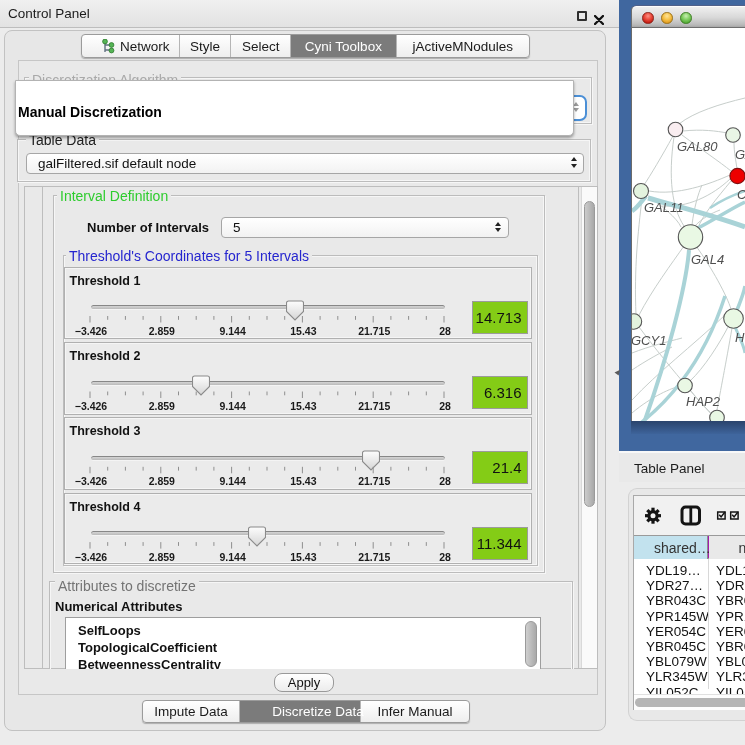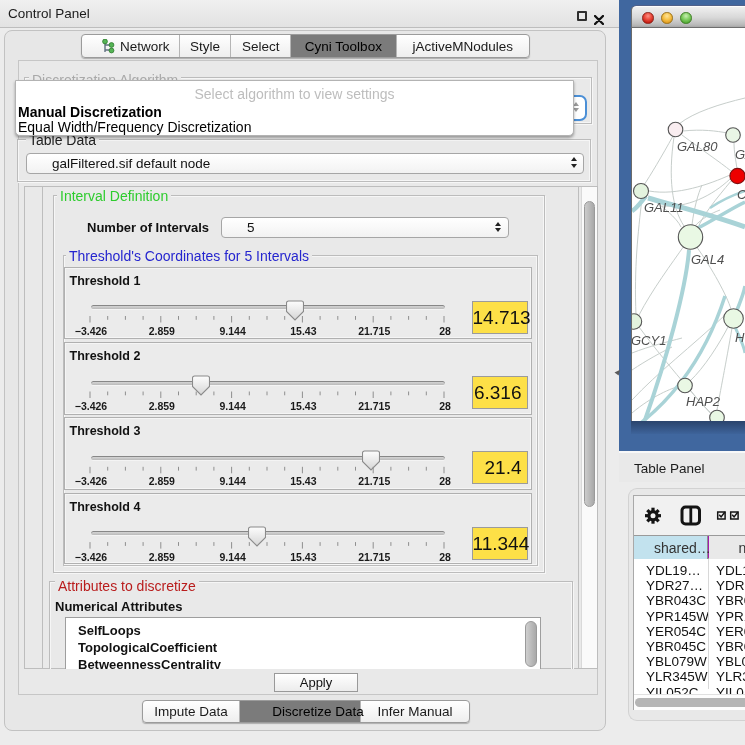--- a/index.html
+++ b/index.html
@@ -13,60 +13,60 @@
 #winbox { left:577px; top:10.5px; width:10px; height:10px; border:2px solid #2f2f2f; border-radius:1px; }
 #winx { left:594px; top:10.5px; }
 
 
 #outer { left:3.5px; top:30px; width:602.5px; height:701px; background:#e7e7e7; border:1px solid #c2c2c2; border-radius:8px; }
 
 
 .seg { display:flex; height:24px; border:1px solid #9b9b9b; border-radius:4px; overflow:hidden; background:linear-gradient(#ffffff,#eeeeee); box-shadow:0 1px 1px rgba(0,0,0,0.25); font-size:13.5px; color:#1a1a1a; }
 .seg > div { display:flex; align-items:center; justify-content:center; border-right:1px solid #b5b5b5; white-space:nowrap; }
 .seg > div:last-child { border-right:none; }
-.seg > div.sel { background:#7b7b7b; color:#000000; }
+.seg > div.sel { background:#7b7b7b; color:#ffffff; }
 #tabstrip { left:81px; top:34px; width:449px; }
 #bottomtabs { left:142px; top:700px; width:328px; height:23px; }
 #bottomtabs > div { font-size:13.5px; }
 
 
 #inner { left:18px; top:60px; width:580px; height:635px; background:#e9e9e9; border:1px solid #c6c6c6; }
 
 
 .fs { border:1px solid #bcbcbc; box-shadow:inset 0 0 0 1px #f6f6f6, 1px 1px 0 #f6f6f6; }
 .fstitle { position:absolute; background:#e9e9e9; padding:0 3px; font-size:14px; }
 
 
 .combo { position:absolute; background:linear-gradient(#ffffff,#f2f2f2); border:1px solid #a6a6a6; border-radius:4px; font-size:13.5px; color:#111; display:flex; align-items:center; }
-.combo .ctext { padding-left:25px; }
+.combo .ctext { padding-left:11px; }
 .stepper { position:absolute; width:9px; }
 .stepper .up { width:0; height:0; border-left:3.2px solid transparent; border-right:3.2px solid transparent; border-bottom:4.2px solid #222; margin-bottom:2.6px; }
 .stepper .dn { width:0; height:0; border-left:3.2px solid transparent; border-right:3.2px solid transparent; border-top:4.2px solid #222; }
 
 
 #popup { left:15px; top:79.5px; width:559px; height:56.5px; background:#fff; border:1px solid #b3b3b3; border-radius:0 0 5px 5px; box-shadow:0 2px 3px rgba(0,0,0,0.35); z-index:50; }
 #popup .hint { position:absolute; left:0; right:0; top:5px; text-align:center; color:#bdbdbd; font-size:14px; }
 #popup .it1 { position:absolute; left:2px; top:23.5px; font-weight:bold; font-size:14px; color:#000; }
 #popup .it2 { position:absolute; left:2px; top:38px; font-size:14px; color:#000; }
 
 
 #scrollpane { left:24px; top:186px; width:574px; height:483px; background:#e9e9e9; border:1px solid #bdbdbd; }
 #vsb { right:0; top:0; width:16px; height:481px; background:#fafafa; border-left:1px solid #d9d9d9; }
 #vsbthumb { left:2px; top:14px; width:11px; height:306px; border-radius:6px; background:linear-gradient(90deg,#cccccc,#a8a8a8); border:1px solid #9a9a9a; }
 
 
 .tbox { position:absolute; left:64px; width:468px; background:#ebebeb; border:1px solid #b0b0b0; box-shadow:inset 0 0 0 1px #f5f5f5; }
 .ttitle { position:absolute; left:4.5px; top:6px; font-weight:bold; font-size:12.5px; color:#111; }
 .track { position:absolute; left:26px; top:37.5px; width:354px; height:5px; background:linear-gradient(#d4d4d4,#bababa); border-top:1px solid #878787; border-bottom:1px solid #f4f4f4; border-radius:2.5px; }
-.vbox { position:absolute; left:406.5px; top:33px; width:56px; height:33px; background:#fde047; border:1px solid #9b9b9b; font-size:19px; color:#111; text-align:right; line-height:31px; padding-right:5px; }
+.vbox { position:absolute; left:406.5px; top:33px; width:56px; height:33px; background:#84cc16; border:1px solid #9b9b9b; font-size:15px; color:#111; text-align:right; line-height:31px; padding-right:5px; }
 .ticklabels { position:absolute; left:0; top:57px; width:100%; font-size:10.5px; font-weight:bold; color:#1a1a1a; }
 .ticklabels span { position:absolute; transform:translateX(-50%); }
 
 
-#applybtn { left:274px; top:673px; width:84px; height:19px; background:linear-gradient(#ffffff,#ececec); border:1px solid #999; border-radius:0; font-size:13px; color:#111; text-align:center; line-height:17px; }
+#applybtn { left:274px; top:673px; width:60px; height:19px; background:linear-gradient(#ffffff,#ececec); border:1px solid #999; border-radius:8px; font-size:13px; color:#111; text-align:center; line-height:17px; }
 
 
 #bluezone { left:619px; top:0; width:126px; height:451px; background:#40679f; }
 #netwin { left:631px; top:5px; width:114px; height:416px;font-style:italic; }
 #nettitle { left:0; top:0; width:114px; height:23px; background:linear-gradient(#f2f2f2,#d8d8d8 55%,#b9b9b9 90%,#a6a6a6); border:1px solid #6e6e6e; border-top-color:#51618a; border-right:none; border-radius:5.5px 0 0 0; box-shadow:inset 0 1px 0 #fdfdfd; }
 .tl { position:absolute; top:6.2px; width:11.6px; height:11.6px; border-radius:50%; }
 #netcanvas { left:0; top:23px; width:114px; height:393px; background:#fff; border-left:1px solid #6b6b6b; }
 #netshadow { left:631px; top:421px; width:114px; height:13px; background:linear-gradient(rgba(20,32,58,0.5),rgba(40,60,100,0.08)); }
 #tpheader { left:619px; top:451px; width:126px; height:31px; background:#e9e9e9; border-top:2px solid #f8f8f8; }
 #tpheader span { position:absolute; left:15px; top:8px; font-size:13.5px; color:#1c1c1c; }
@@ -127,23 +127,21 @@
 <div class="abs fstitle" style="left:26px; top:132px; color:#222;">Table Data</div>
 <div class="abs combo" style="left:26px; top:152.5px; width:558px; height:21px;">
     <span class="ctext">galFiltered.sif default node</span>
   </div>
 <div class="abs stepper" style="left:571px; top:157px;">
     <div class="up"></div>
     <div class="dn"></div>
   </div>
 
 <div class="abs" id="popup">
-  <div class="hint">Select algorithm to view settings</div>
   <div class="it1">Manual Discretization</div>
-  <div class="it2">Equal Width/Frequency Discretization</div>
 </div>
 
 <div class="abs" id="scrollpane">
   <div class="abs" style="left:16.5px; top:0; width:1px; height:481px; background:#bdbdbd;"></div>
   <div class="abs" style="left:553px; top:0; width:1px; height:481px; background:#bdbdbd;"></div>
   <div class="abs" id="vsb">
       <div class="abs" id="vsbthumb"></div>
     </div>
 
   <div class="abs fs" style="left:28px; top:8px; width:491.5px; height:378px;"></div>
@@ -315,21 +313,21 @@
     <line x1="355.5" x2="355.5" y1="542.1" y2="545.9" stroke="#8f8f8f" stroke-width="1"></line>
     <line x1="373.2" x2="373.2" y1="542.1" y2="548.6" stroke="#8f8f8f" stroke-width="1"></line>
     <line x1="390.9" x2="390.9" y1="542.1" y2="545.9" stroke="#8f8f8f" stroke-width="1"></line>
     <line x1="408.6" x2="408.6" y1="542.1" y2="545.9" stroke="#8f8f8f" stroke-width="1"></line>
     <line x1="426.3" x2="426.3" y1="542.1" y2="545.9" stroke="#8f8f8f" stroke-width="1"></line>
     <line x1="444" x2="444" y1="542.1" y2="548.6" stroke="#8f8f8f" stroke-width="1"></line>
   </svg>
 
 <div class="abs" style="left:25px; top:574px; width:572px; height:94.5px; overflow:hidden;">
   <div class="abs fs" style="left:24px; top:6.5px; width:524px; height:110px;"></div>
-  <div class="abs fstitle" style="left:30px; top:4px; color:#b91c1c;">Attributes to discretize</div>
+  <div class="abs fstitle" style="left:30px; top:4px; color:#737373;">Attributes to discretize</div>
   <div class="abs" style="left:30px; top:25px; font-weight:bold; font-size:13px; color:#111;">Numerical Attributes</div>
   <div class="abs" style="left:40px; top:42.5px; width:476px; height:60px; background:#fff; border:1px solid #9e9e9e; font-size:13px; color:#111; padding-top:4px;font-weight:bold;">
     <div style="padding-left:12px; height:17px; line-height:17px;">SelfLoops</div>
     <div style="padding-left:12px; height:17px; line-height:17px;">TopologicalCoefficient</div>
     <div style="padding-left:12px; height:17px; line-height:17px;">BetweennessCentrality</div>
     <div style="position:absolute; right:3px; top:3px; width:12px; height:46px; background:linear-gradient(90deg,#cfcfcf,#a9a9a9); border:1px solid #9a9a9a; border-radius:6px;"></div>
   </div>
 </div>
 
 <div class="abs" id="applybtn">Apply</div>

